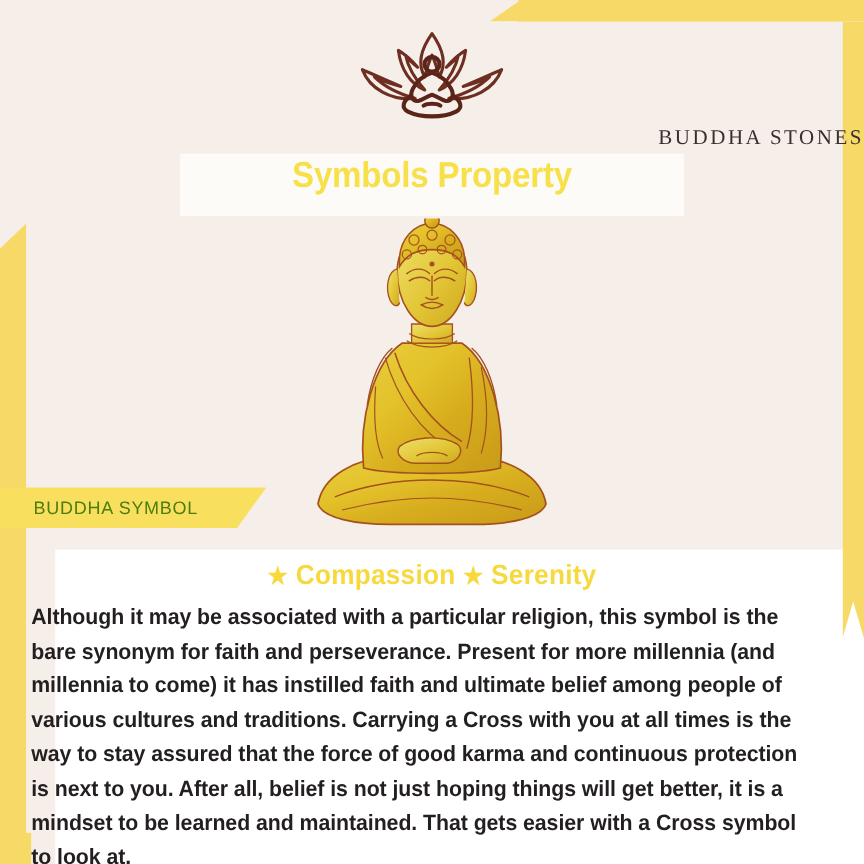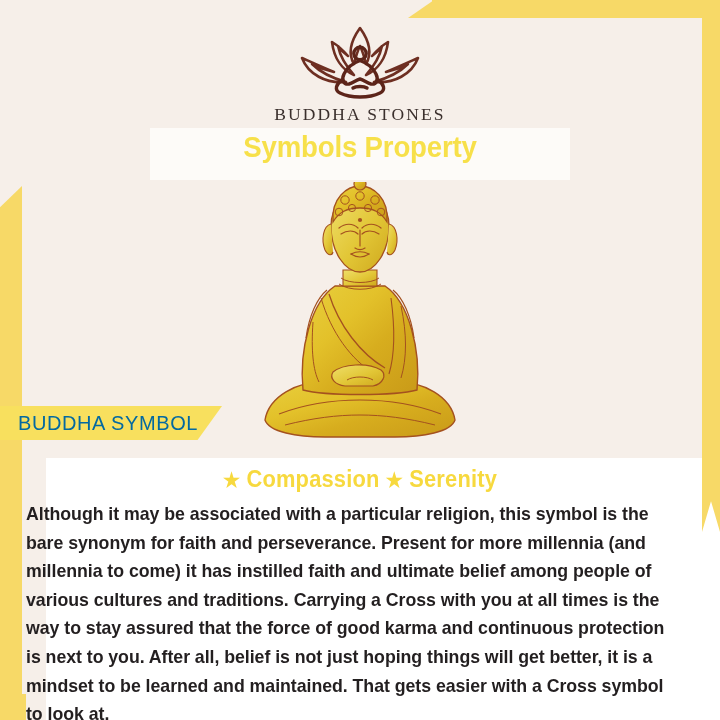--- a/index.html
+++ b/index.html
@@ -72,21 +72,21 @@
     background: #f7d967;
     z-index: 3;
   }
 
   
   .logo-wrap {
     position: absolute;
     top: 22px;
     left: 0;
     width: 720px;
-    text-align: center;
+    text-align: right;
     z-index: 4;
   }
   .logo-mark {
     display: block;
     margin: 0 auto;
   }
   .logo-word {
     margin-top: 4px;
     font-family: "Liberation Serif", serif;
     font-size: 17.5px;
@@ -140,23 +140,23 @@
     left: 0px;
     width: 222px;
     height: 34px;
     background: #f8e05e;
     clip-path: polygon(0 0, 100% 0, 89% 100%, 0 100%);
     z-index: 6;
     display: flex;
     align-items: center;
   }
   .ribbon-label {
-    margin-left: 18px;
-    color: #0369a1;
-    font-size: 20px;
+    margin-left: 28px;
+    color: #4d7c0f;
+    font-size: 15px;
     letter-spacing: 0.6px;
     font-family: "Liberation Sans", sans-serif;
     font-weight: 400;
   }
 
   
   .content-card {
     position: absolute;
     top: 458px;
     left: 46px;

